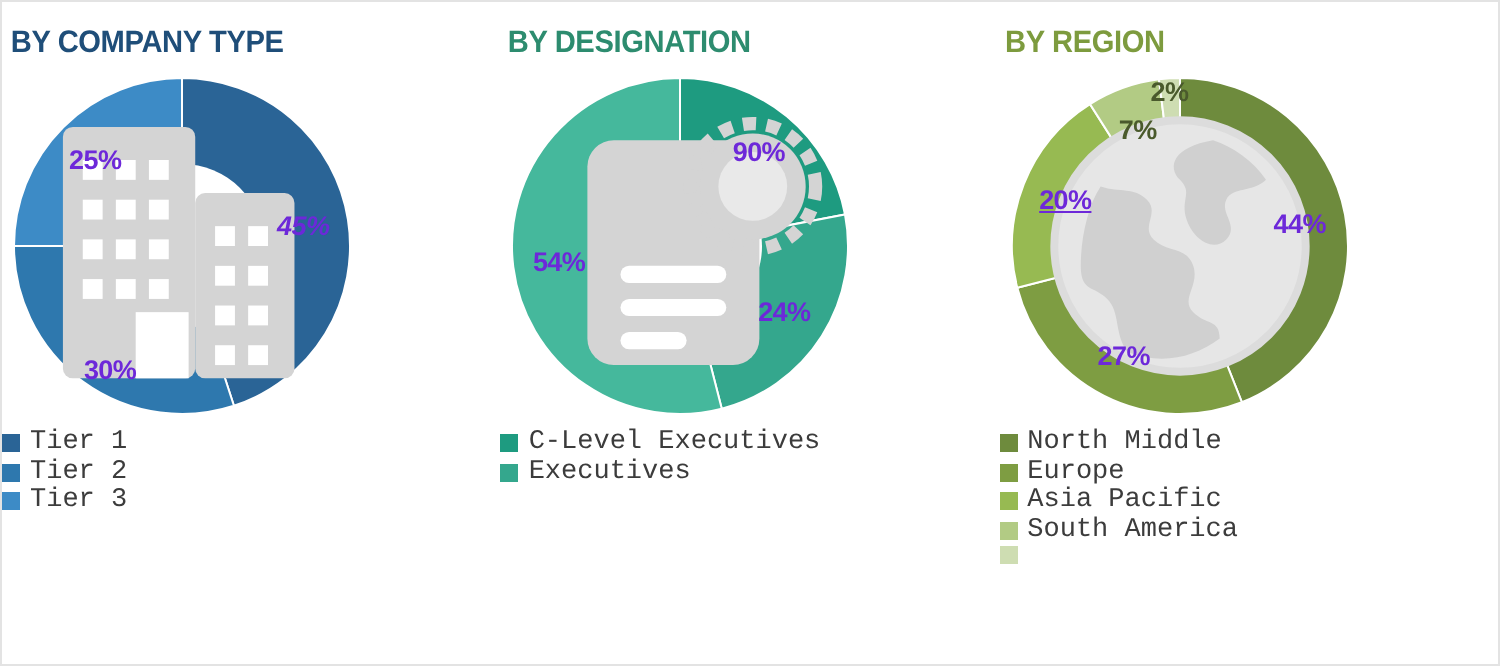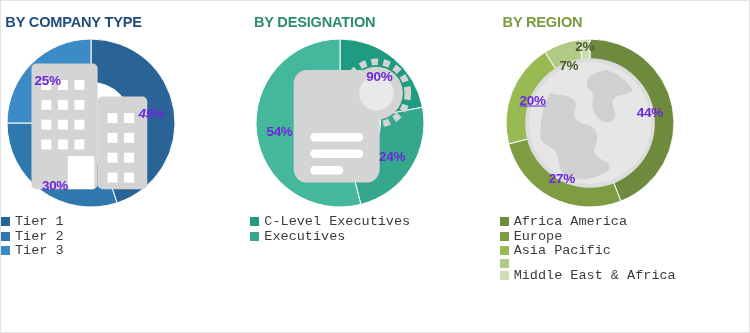--- a/index.html
+++ b/index.html
@@ -210,33 +210,33 @@
       </svg>
       <div class="pct" id="lbl-2-0" style="left: 150.2px; top: 74.5px;">44%</div>
       <div class="pct" id="lbl-2-1" style="left: 62.2px; top: 140.6px;">27%</div>
       <div class="pct" id="lbl-2-2" style="left: 33px; top: 63.4px; text-decoration: underline;">20%</div>
       <div class="pct dark" id="lbl-2-3" style="left: 69.2px; top: 28.3px;">7%</div>
       <div class="pct dark" id="lbl-2-4" style="left: 85.1px; top: 8.9px;">2%</div>
     </div>
     <div class="legend">
       <div class="legend-row">
         <span class="legend-swatch" style="background:#6E8B3D"></span>
-        <span class="legend-label">Africa America</span>
+        <span class="legend-label">North Middle</span>
       </div>
       <div class="legend-row">
         <span class="legend-swatch" style="background:#7E9D42"></span>
         <span class="legend-label">Europe</span>
       </div>
       <div class="legend-row">
         <span class="legend-swatch" style="background:#97BA52"></span>
         <span class="legend-label">Asia Pacific</span>
       </div>
       <div class="legend-row">
         <span class="legend-swatch" style="background:#B2CB84"></span>
+        <span class="legend-label">South America</span>
       </div>
       <div class="legend-row">
         <span class="legend-swatch" style="background:#CEDDB2"></span>
-        <span class="legend-label">Middle East &amp; Africa</span>
       </div>
     </div>
   </div>
 
 </div>
 
 </body></html>

